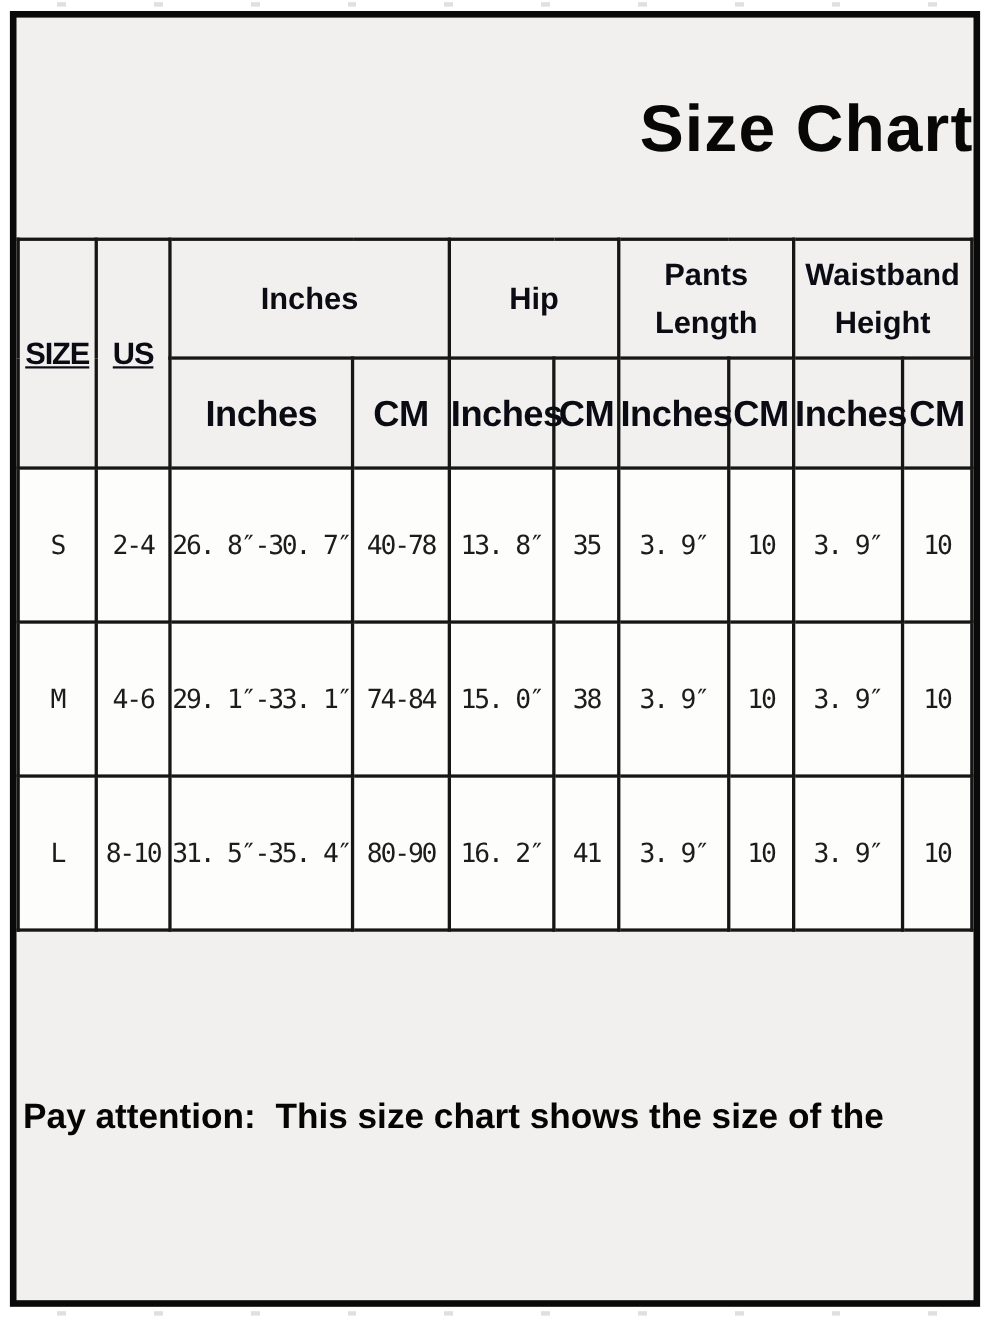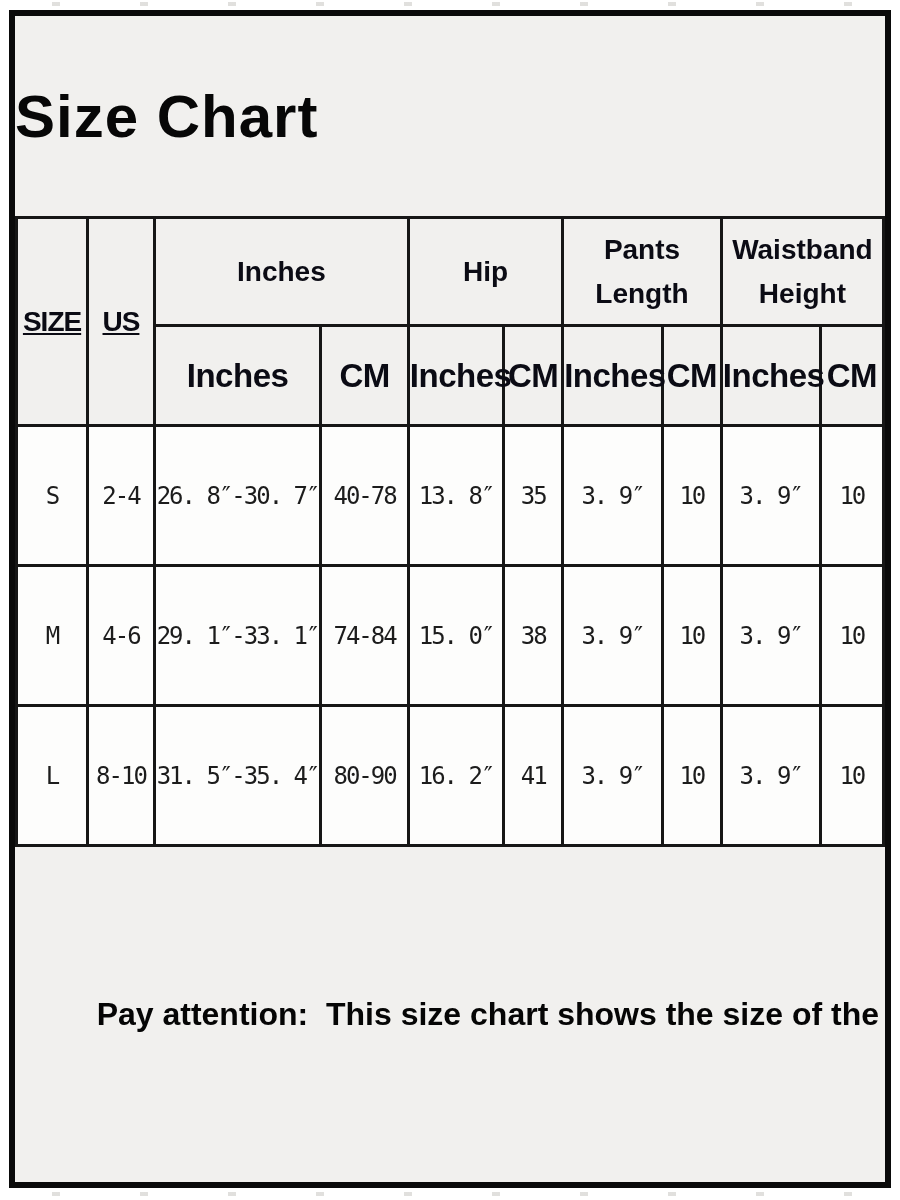--- a/index.html
+++ b/index.html
@@ -41,21 +41,21 @@
     background: #f1f0ee;
     display: flex;
     flex-direction: column;
     box-sizing: border-box;
   }
   .title-block {
     height: 200px;
     flex: 0 0 auto;
     display: flex;
     align-items: center;
-    justify-content: flex-start;
+    justify-content: flex-end;
   }
   .title-block h1 {
     margin: 0;
     font-weight: bold;
     font-size: 60px;
     letter-spacing: 1px;
     color: #070707;
     font-family: "Liberation Sans", sans-serif;
   }
 
@@ -92,21 +92,21 @@
     font-size: 24px;
     letter-spacing: -2px;
     color: #1c1c1c;
     white-space: nowrap;
   }
 
   .note-block {
     flex: 1 1 auto;
     display: flex;
     flex-direction: column;
-    align-items: flex-end;
+    align-items: flex-start;
     justify-content: center;
     text-align: center;
     font-weight: bold;
     font-size: 32px;
     line-height: 1.7;
     color: #050505;
     font-family: "Liberation Sans", sans-serif;
     padding: 0 6px;
   }
 </style>

